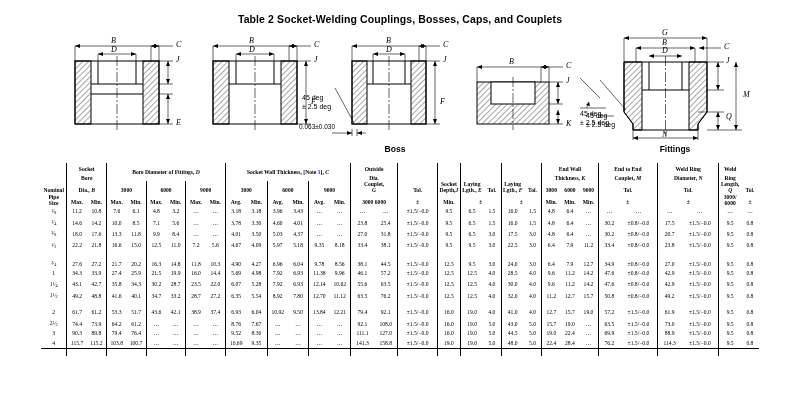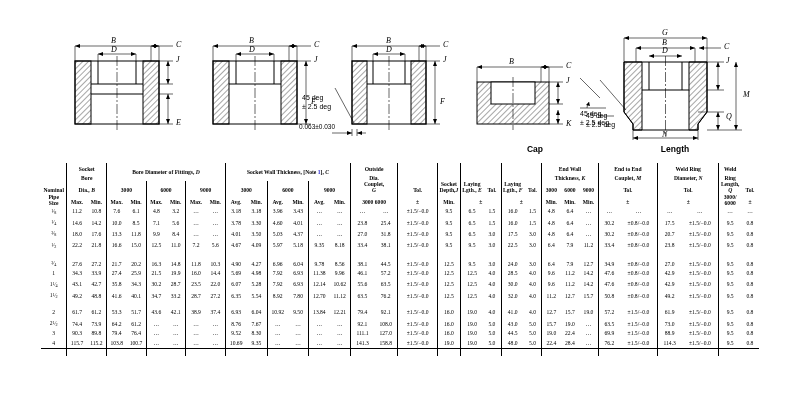--- a/index.html
+++ b/index.html
@@ -63,20 +63,21 @@
   .hrow4 th{height:10px;padding-bottom:1px;}
   sup.f{font-size:4.2px;vertical-align:.35em;}
   sub.f{font-size:4.2px;vertical-align:-.05em;}
   .fbar{font-size:5.2px;}
 </style>
 </head>
 <body>
 
 <div class="page">
 
+  <div class="title">Table 2 Socket-Welding Couplings, Bosses, Caps, and Couplets</div>
 
   <div class="figures">
 
     <div class="fig" style="left:55px;top:0;width:150px;height:130px;">
       <svg width="150" height="112" viewBox="0 0 150 112">
         <defs>
           <pattern id="h1" width="4" height="4" patternTransform="rotate(45)" patternUnits="userSpaceOnUse">
             <line x1="0" y1="0" x2="0" y2="4" stroke="#000" stroke-width=".7"></line>
           </pattern>
         </defs>
@@ -196,20 +197,21 @@
       <span class="dimlabel" style="left:56px;top:4px;">B</span>
       <span class="dimlabel" style="left:56px;top:13px;">D</span>
       <span class="dimlabel" style="left:113px;top:8px;">C</span>
       <span class="dimlabel" style="left:113px;top:23px;">J</span>
       <span class="dimlabel" style="left:110px;top:65px;">F</span>
       <span class="angnote" style="left:-28px;top:62px;">
         <span>45 deg</span><br>
         <span>± 2.5 deg</span>
       </span>
       <span class="tolnote" style="left:-31px;top:91px;">0.063±0.030</span>
+      <div class="figcap">Boss</div>
     </div>
 
     <div class="fig" style="left:460px;top:0;width:150px;height:130px;">
       <svg width="150" height="112" viewBox="0 0 150 112">
         <rect x="17" y="50" width="72" height="42" fill="url(#h1)" stroke="#000" stroke-width="1"></rect>
         <rect x="31" y="50" width="44" height="22" fill="#fff" stroke="#000" stroke-width="1"></rect>
         <line x1="53" y1="45" x2="53" y2="98" stroke="#000" stroke-width=".6" stroke-dasharray="10,2,2,2"></line>
         <line x1="17" y1="35" x2="89" y2="35" stroke="#000" stroke-width=".6"></line>
         <path d="M17,35 l5,-2 v4 z M89,35 l-5,-2 v4 z" fill="#000"></path>
         <line x1="17" y1="35" x2="17" y2="50" stroke="#000" stroke-width=".6"></line>
@@ -231,21 +233,20 @@
         <path d="M129,70 l1,4 l-4,-1 z" fill="#000"></path>
       </svg>
       <span class="dimlabel" style="left:49px;top:25px;">B</span>
       <span class="dimlabel" style="left:106px;top:29px;">C</span>
       <span class="dimlabel" style="left:106px;top:44px;">J</span>
       <span class="dimlabel" style="left:106px;top:87px;">K</span>
       <span class="angnote" style="left:120px;top:78px;">
         <span>45 deg</span><br>
         <span>± 2.5 deg</span>
       </span>
-      <div class="figcap">Cap</div>
     </div>
 
     <div class="fig" style="left:600px;top:0;width:190px;height:130px;">
       <svg width="190" height="112" viewBox="0 0 190 112">
 
         <path d="M24,30 L24,80 L33,92 L33,98 L98,98 L98,92 L107,80 L107,30 Z" fill="none" stroke="#000" stroke-width="1"></path>
 
         <path d="M24,30 L24,80 L33,92 L33,98 L42,98 L42,30 Z" fill="url(#h1)" stroke="#000" stroke-width="1"></path>
 
         <path d="M89,30 L89,98 L98,98 L98,92 L107,80 L107,30 Z" fill="url(#h1)" stroke="#000" stroke-width="1"></path>
@@ -298,21 +299,21 @@
       <span class="dimlabel" style="left:62px;top:14px;">D</span>
       <span class="dimlabel" style="left:124px;top:10px;">C</span>
       <span class="dimlabel" style="left:126px;top:24px;">J</span>
       <span class="dimlabel" style="left:143px;top:58px;">M</span>
       <span class="dimlabel" style="left:126px;top:80px;">Q</span>
       <span class="dimlabel" style="left:62px;top:98px;">N</span>
       <span class="angnote" style="left:-14px;top:80px;">
         <span>45 deg</span><br>
         <span>± 2.5 deg</span>
       </span>
-      <div class="figcap" style="left:-20px;">Length</div>
+      <div class="figcap" style="left:-20px;">Fittings</div>
     </div>
   </div>
 
   <div class="tblwrap">
     <table class="t">
       <colgroup>
         <col style="width:26px">
         <col style="width:20px">
           <col style="width:20px">
         <col style="width:20px">

